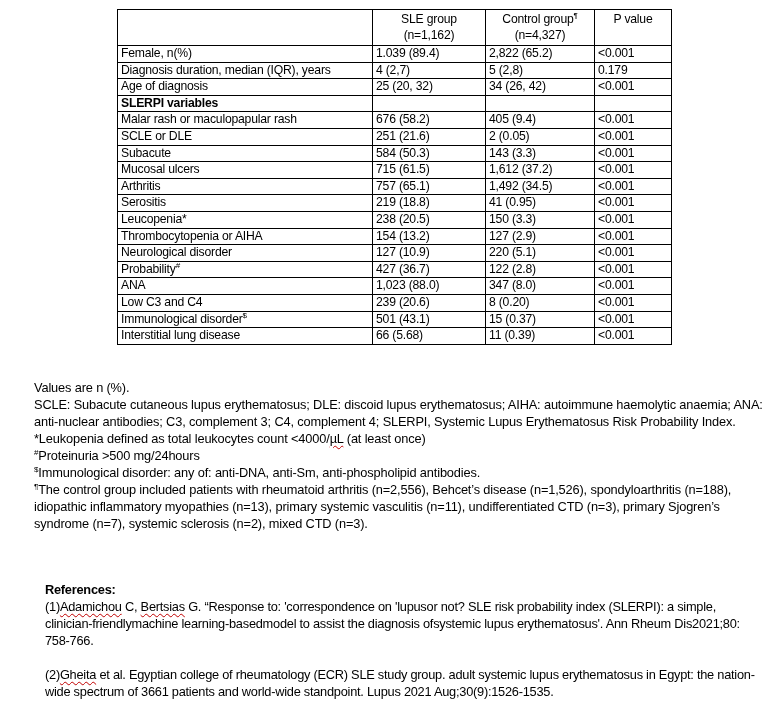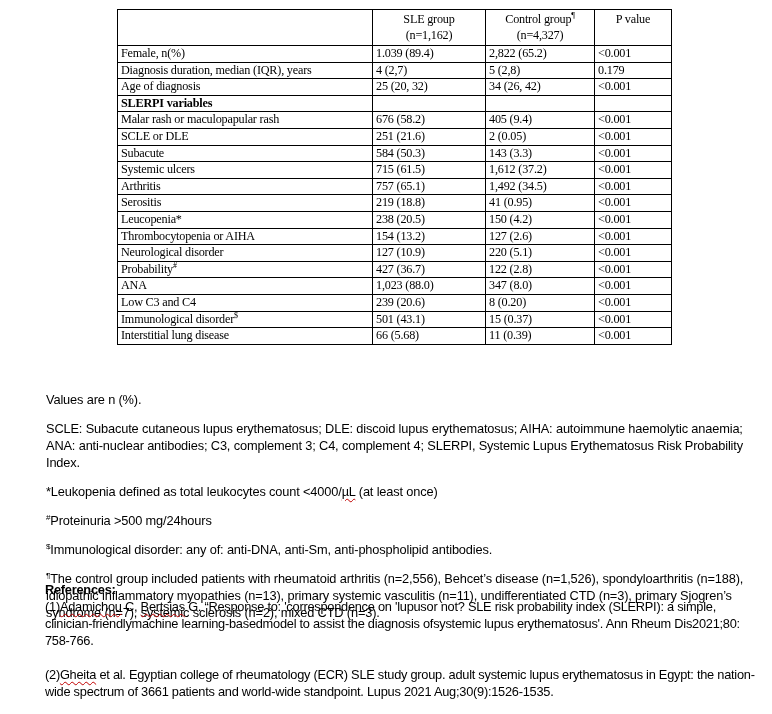--- a/index.html
+++ b/index.html
@@ -1,32 +1,32 @@
 <!DOCTYPE html>
 <html><head>
 <meta charset="utf-8">
 <style>
   html, body { margin:0; padding:0; background:#ffffff; }
   body { width:772px; height:714px; position:relative; overflow:hidden;
          font-family:"DejaVu Serif","Liberation Serif",serif; color:#000; }
   .tbl { position:absolute; left:117px; top:9px; border-collapse:collapse;
-         font-family:Liberation Serif, serif; font-size:12.2px; letter-spacing:-0.2px; }
+         font-family:Liberation Sans, sans-serif; font-size:12.2px; letter-spacing:-0.2px; }
   .tbl td { border:1px solid #000; padding:0 3px; line-height:15.6px; height:15.6px; white-space:nowrap; vertical-align:top; }
   .tbl thead td { text-align:center; height:34px; line-height:16px; padding-top:1px; }
   .c0 { width:248px; }
   .c1 { width:106px; }
   .c2 { width:102px; }
   .c3 { width:70px; }
   .tbl thead td.c3 { text-align:center; }
   .bold { font-weight:bold; }
   sup { font-size:8px; line-height:0; }
   .notes { position:absolute; left:34px; top:379px; width:730px;
            font-family:"Liberation Sans Narrow","Liberation Sans",sans-serif;
            font-size:12.8px; line-height:17px; letter-spacing:-0.15px; }
-  .notes p { margin:12px; }
+  .notes p { margin:0; }
   .refs { position:absolute; left:34px; top:581px; width:730px;
           font-family:"Liberation Sans",sans-serif; font-size:12.8px; line-height:17px; letter-spacing:-0.25px; }
   .refs p { margin:0;padding-left:11px; }
   .refs .head { font-weight:bold; margin-bottom:0; }
   .refs .gap { height:17px; }
   .squig { text-decoration: underline wavy #c00000; text-decoration-thickness:1px; text-underline-offset:2px; }
 </style>
 </head>
 <body>
 
@@ -76,47 +76,47 @@
         <td class="c2"><span>2 (0.05)</span></td>
         <td class="c3"><span>&lt;0.001</span></td>
       </tr>
       <tr>
         <td class="c0"><span>Subacute</span></td>
         <td class="c1"><span>584 (50.3)</span></td>
         <td class="c2"><span>143 (3.3)</span></td>
         <td class="c3"><span>&lt;0.001</span></td>
       </tr>
       <tr>
-        <td class="c0"><span>Systemic ulcers</span></td>
+        <td class="c0"><span>Mucosal ulcers</span></td>
         <td class="c1"><span>715 (61.5)</span></td>
         <td class="c2"><span>1,612 (37.2)</span></td>
         <td class="c3"><span>&lt;0.001</span></td>
       </tr>
       <tr>
         <td class="c0"><span>Arthritis</span></td>
         <td class="c1"><span>757 (65.1)</span></td>
         <td class="c2"><span>1,492 (34.5)</span></td>
         <td class="c3"><span>&lt;0.001</span></td>
       </tr>
       <tr>
         <td class="c0"><span>Serositis</span></td>
         <td class="c1"><span>219 (18.8)</span></td>
         <td class="c2"><span>41 (0.95)</span></td>
         <td class="c3"><span>&lt;0.001</span></td>
       </tr>
       <tr>
         <td class="c0"><span>Leucopenia*</span></td>
         <td class="c1"><span>238 (20.5)</span></td>
-        <td class="c2"><span>150 (4.2)</span></td>
+        <td class="c2"><span>150 (3.3)</span></td>
         <td class="c3"><span>&lt;0.001</span></td>
       </tr>
       <tr>
         <td class="c0"><span>Thrombocytopenia or AIHA</span></td>
         <td class="c1"><span>154 (13.2)</span></td>
-        <td class="c2"><span>127 (2.6)</span></td>
+        <td class="c2"><span>127 (2.9)</span></td>
         <td class="c3"><span>&lt;0.001</span></td>
       </tr>
       <tr>
         <td class="c0"><span>Neurological disorder</span></td>
         <td class="c1"><span>127 (10.9)</span></td>
         <td class="c2"><span>220 (5.1)</span></td>
         <td class="c3"><span>&lt;0.001</span></td>
       </tr>
       <tr>
         <td class="c0"><span>Probability</span><sup>#</sup></td>

